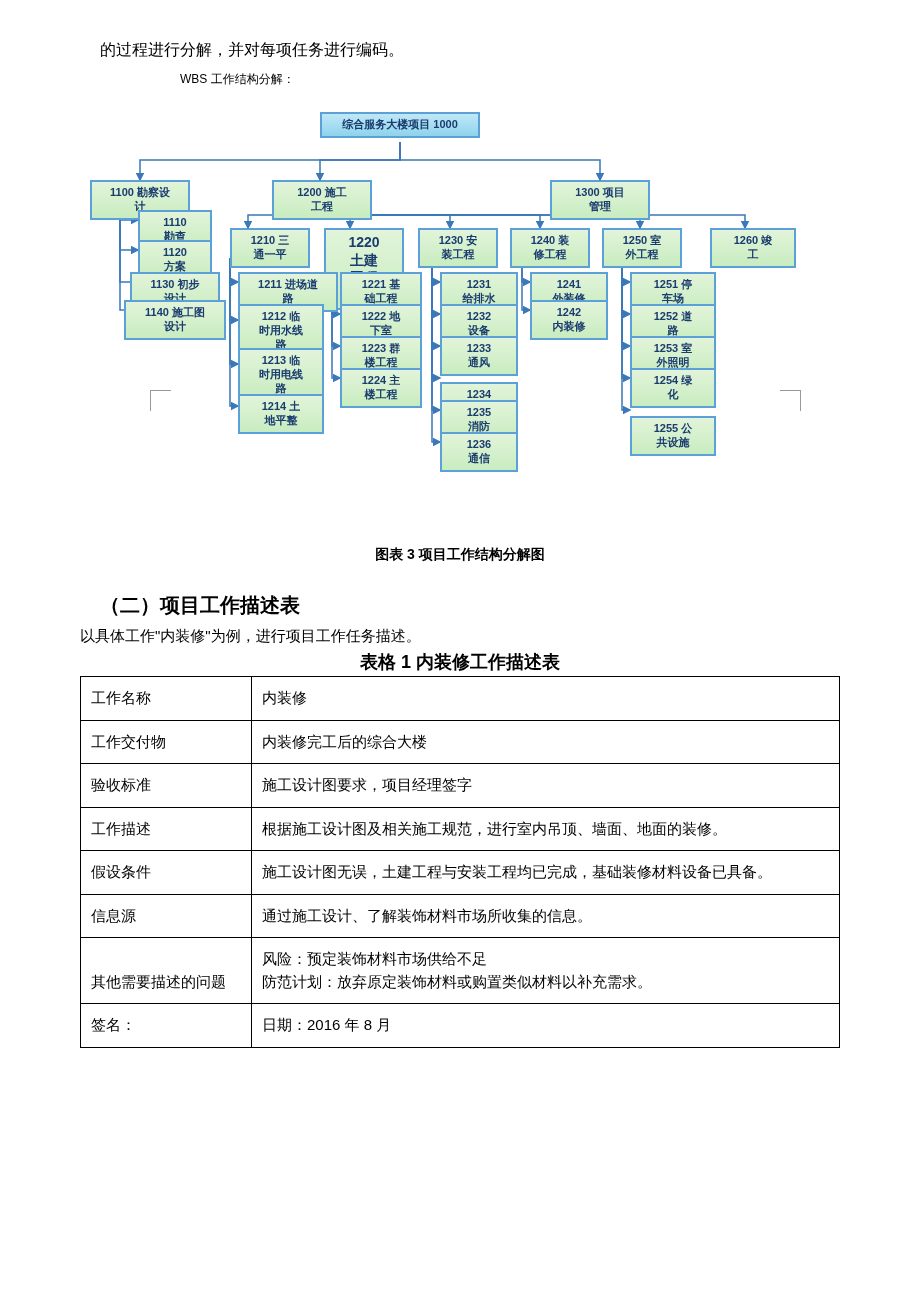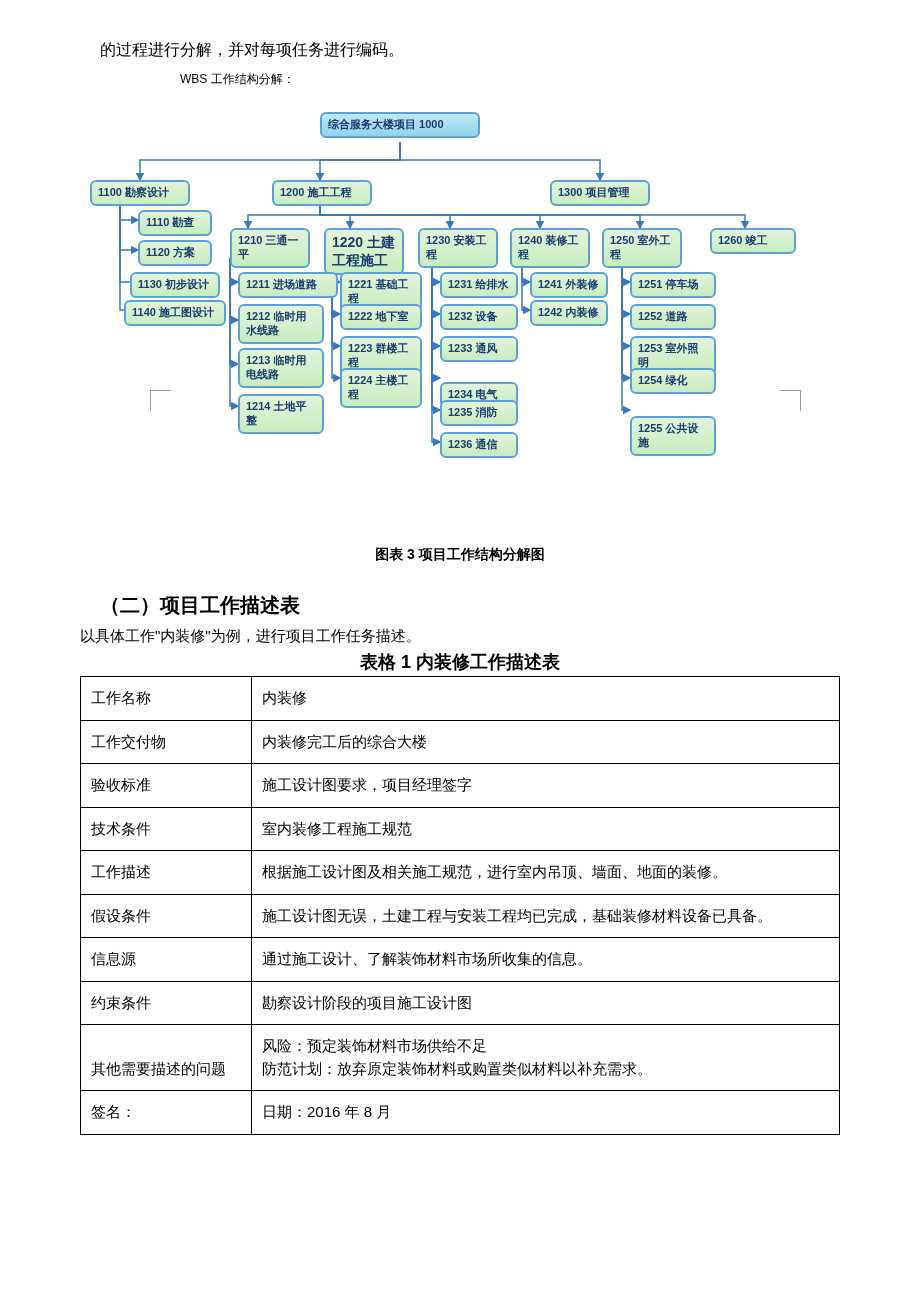--- a/index.html
+++ b/index.html
@@ -30,23 +30,23 @@
   .diagram-wrap svg {
     position: absolute;
     inset: 0;
     width: 100%;
     height: 100%;
   }
   .node {
     position: absolute;
     background: linear-gradient(#e2f4da, #c8ecc0);
     border: 2px solid #5ca0d8;
-    border-radius: 6px;
-    padding: 4px 6px;
-    text-align: left;
+    border-radius: 0;
+    padding: 4px 18px;
+    text-align: center;
     line-height: 1.25;
     box-sizing: border-box;
     font-weight: bold;
     color: #1a3c6e;
   }
   .node.root { background: linear-gradient(#bfe8f7,#8fd3ec); }
   .figure-caption {
     text-align: center;
     font-weight: bold;
     margin: 16px 0 28px;
@@ -211,38 +211,30 @@
       </tr>
   <tr>
         <td>工作交付物</td>
         <td>内装修完工后的综合大楼</td>
       </tr>
   <tr>
         <td>验收标准</td>
         <td>施工设计图要求，项目经理签字</td>
       </tr>
   <tr>
-        <td>技术条件</td>
-        <td>室内装修工程施工规范</td>
-      </tr>
-  <tr>
         <td>工作描述</td>
         <td>根据施工设计图及相关施工规范，进行室内吊顶、墙面、地面的装修。</td>
       </tr>
   <tr>
         <td>假设条件</td>
         <td>施工设计图无误，土建工程与安装工程均已完成，基础装修材料设备已具备。</td>
       </tr>
   <tr>
         <td>信息源</td>
         <td>通过施工设计、了解装饰材料市场所收集的信息。</td>
-      </tr>
-  <tr>
-        <td>约束条件</td>
-        <td>勘察设计阶段的项目施工设计图</td>
       </tr>
   <tr>
         <td>其他需要描述的问题</td>
         <td style="white-space:pre-line">风险：预定装饰材料市场供给不足
  防范计划：放弃原定装饰材料或购置类似材料以补充需求。</td>
       </tr>
   <tr>
         <td>签名：</td>
         <td>日期：2016 年 8 月</td>
       </tr>

